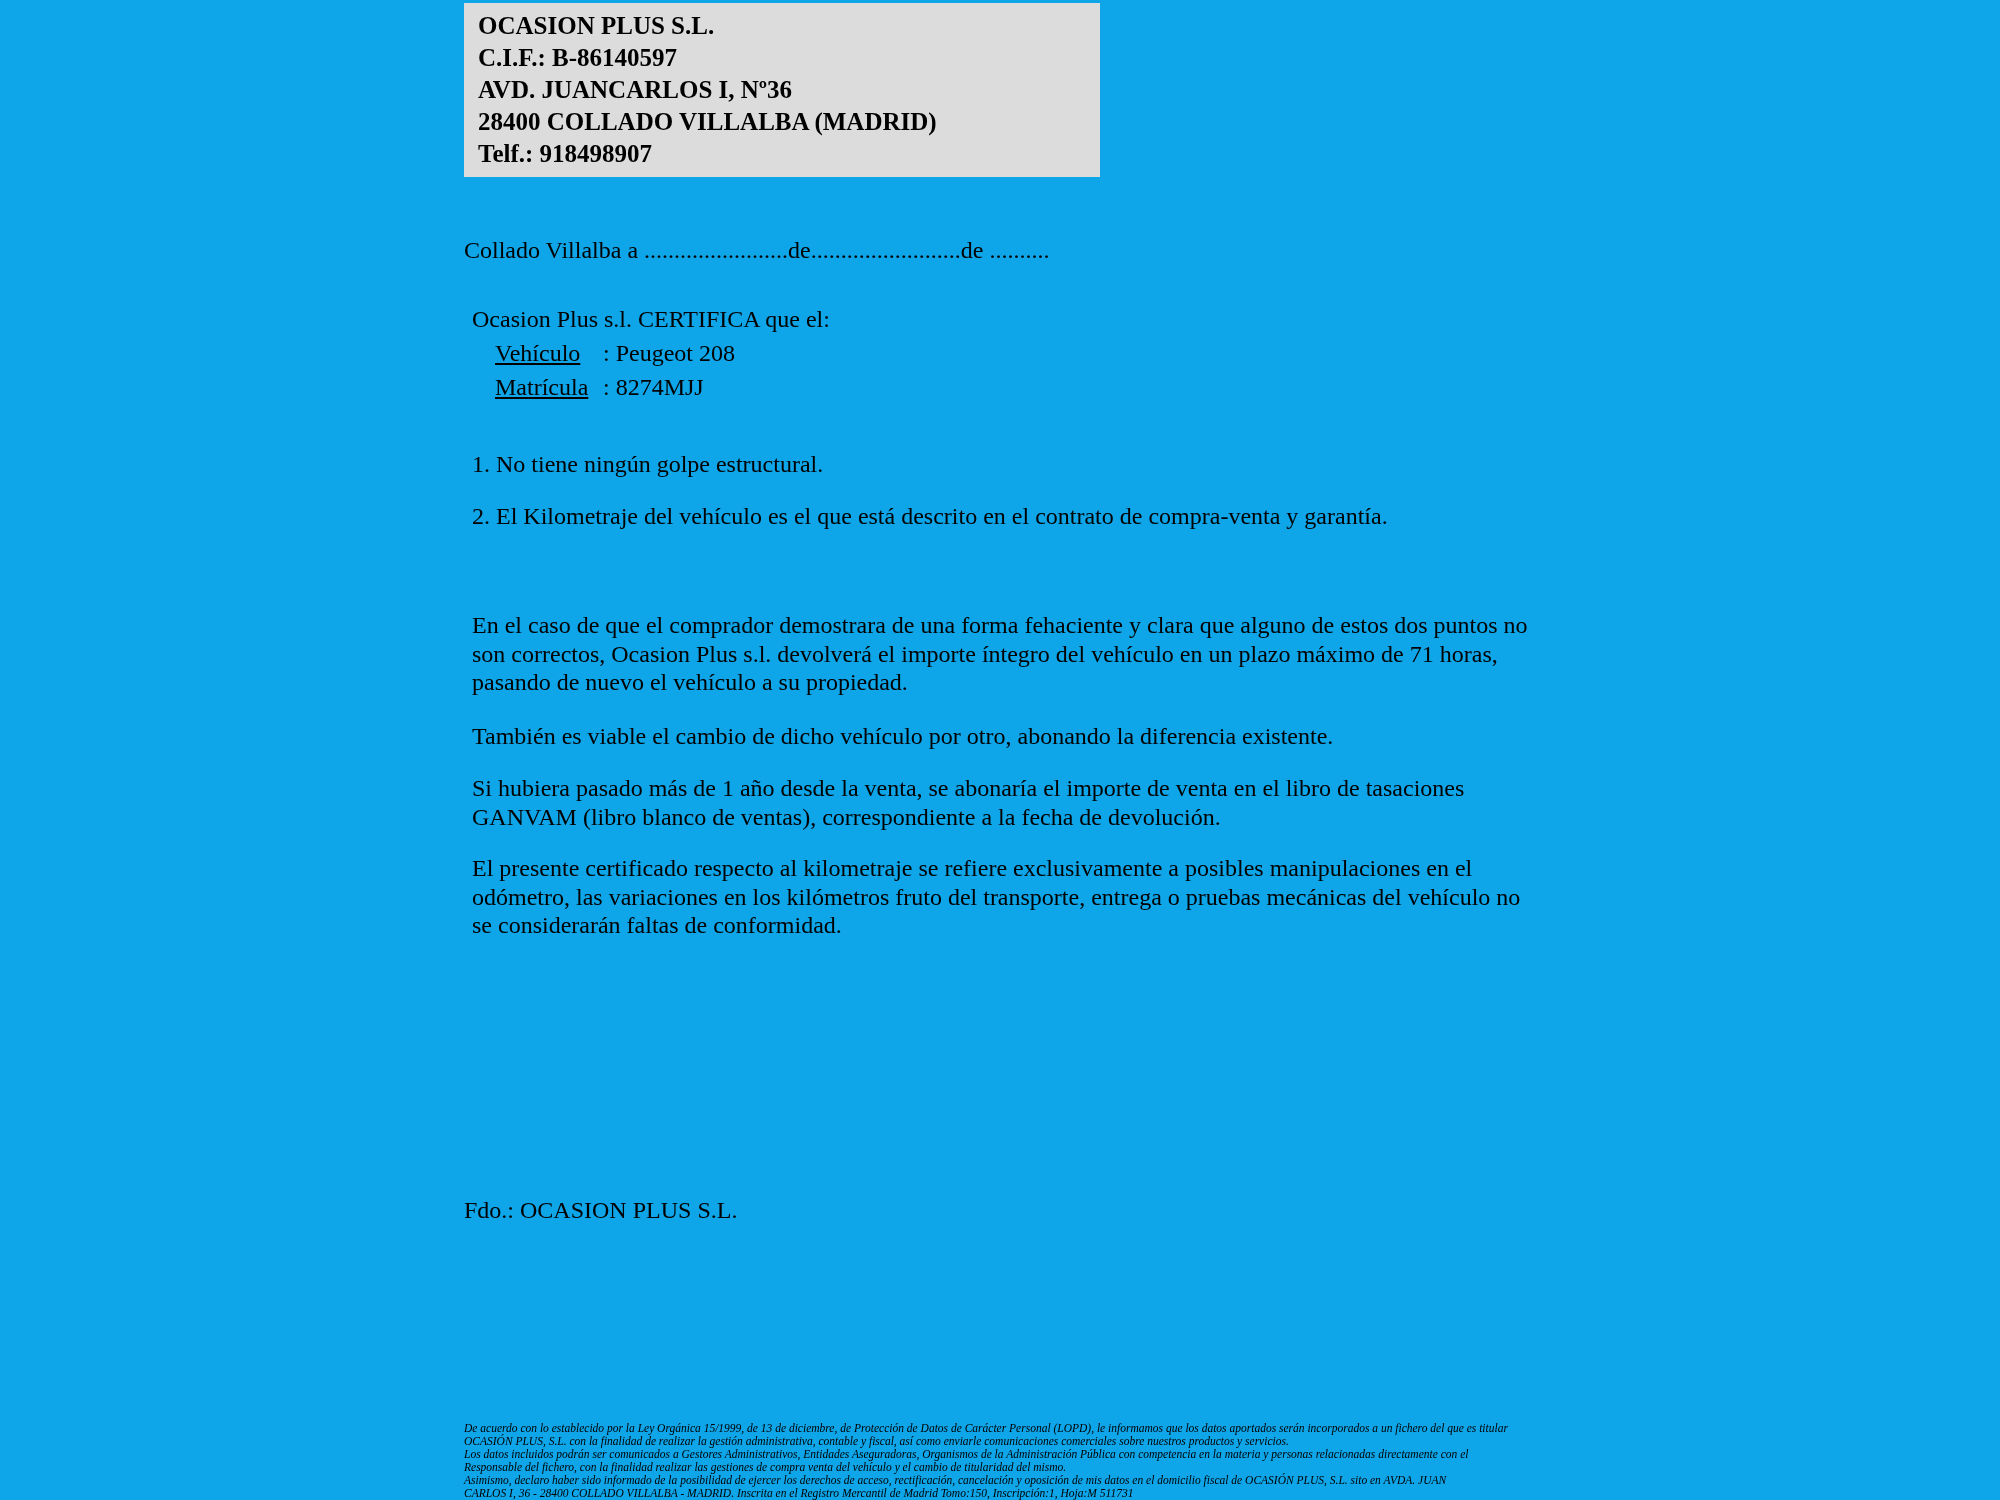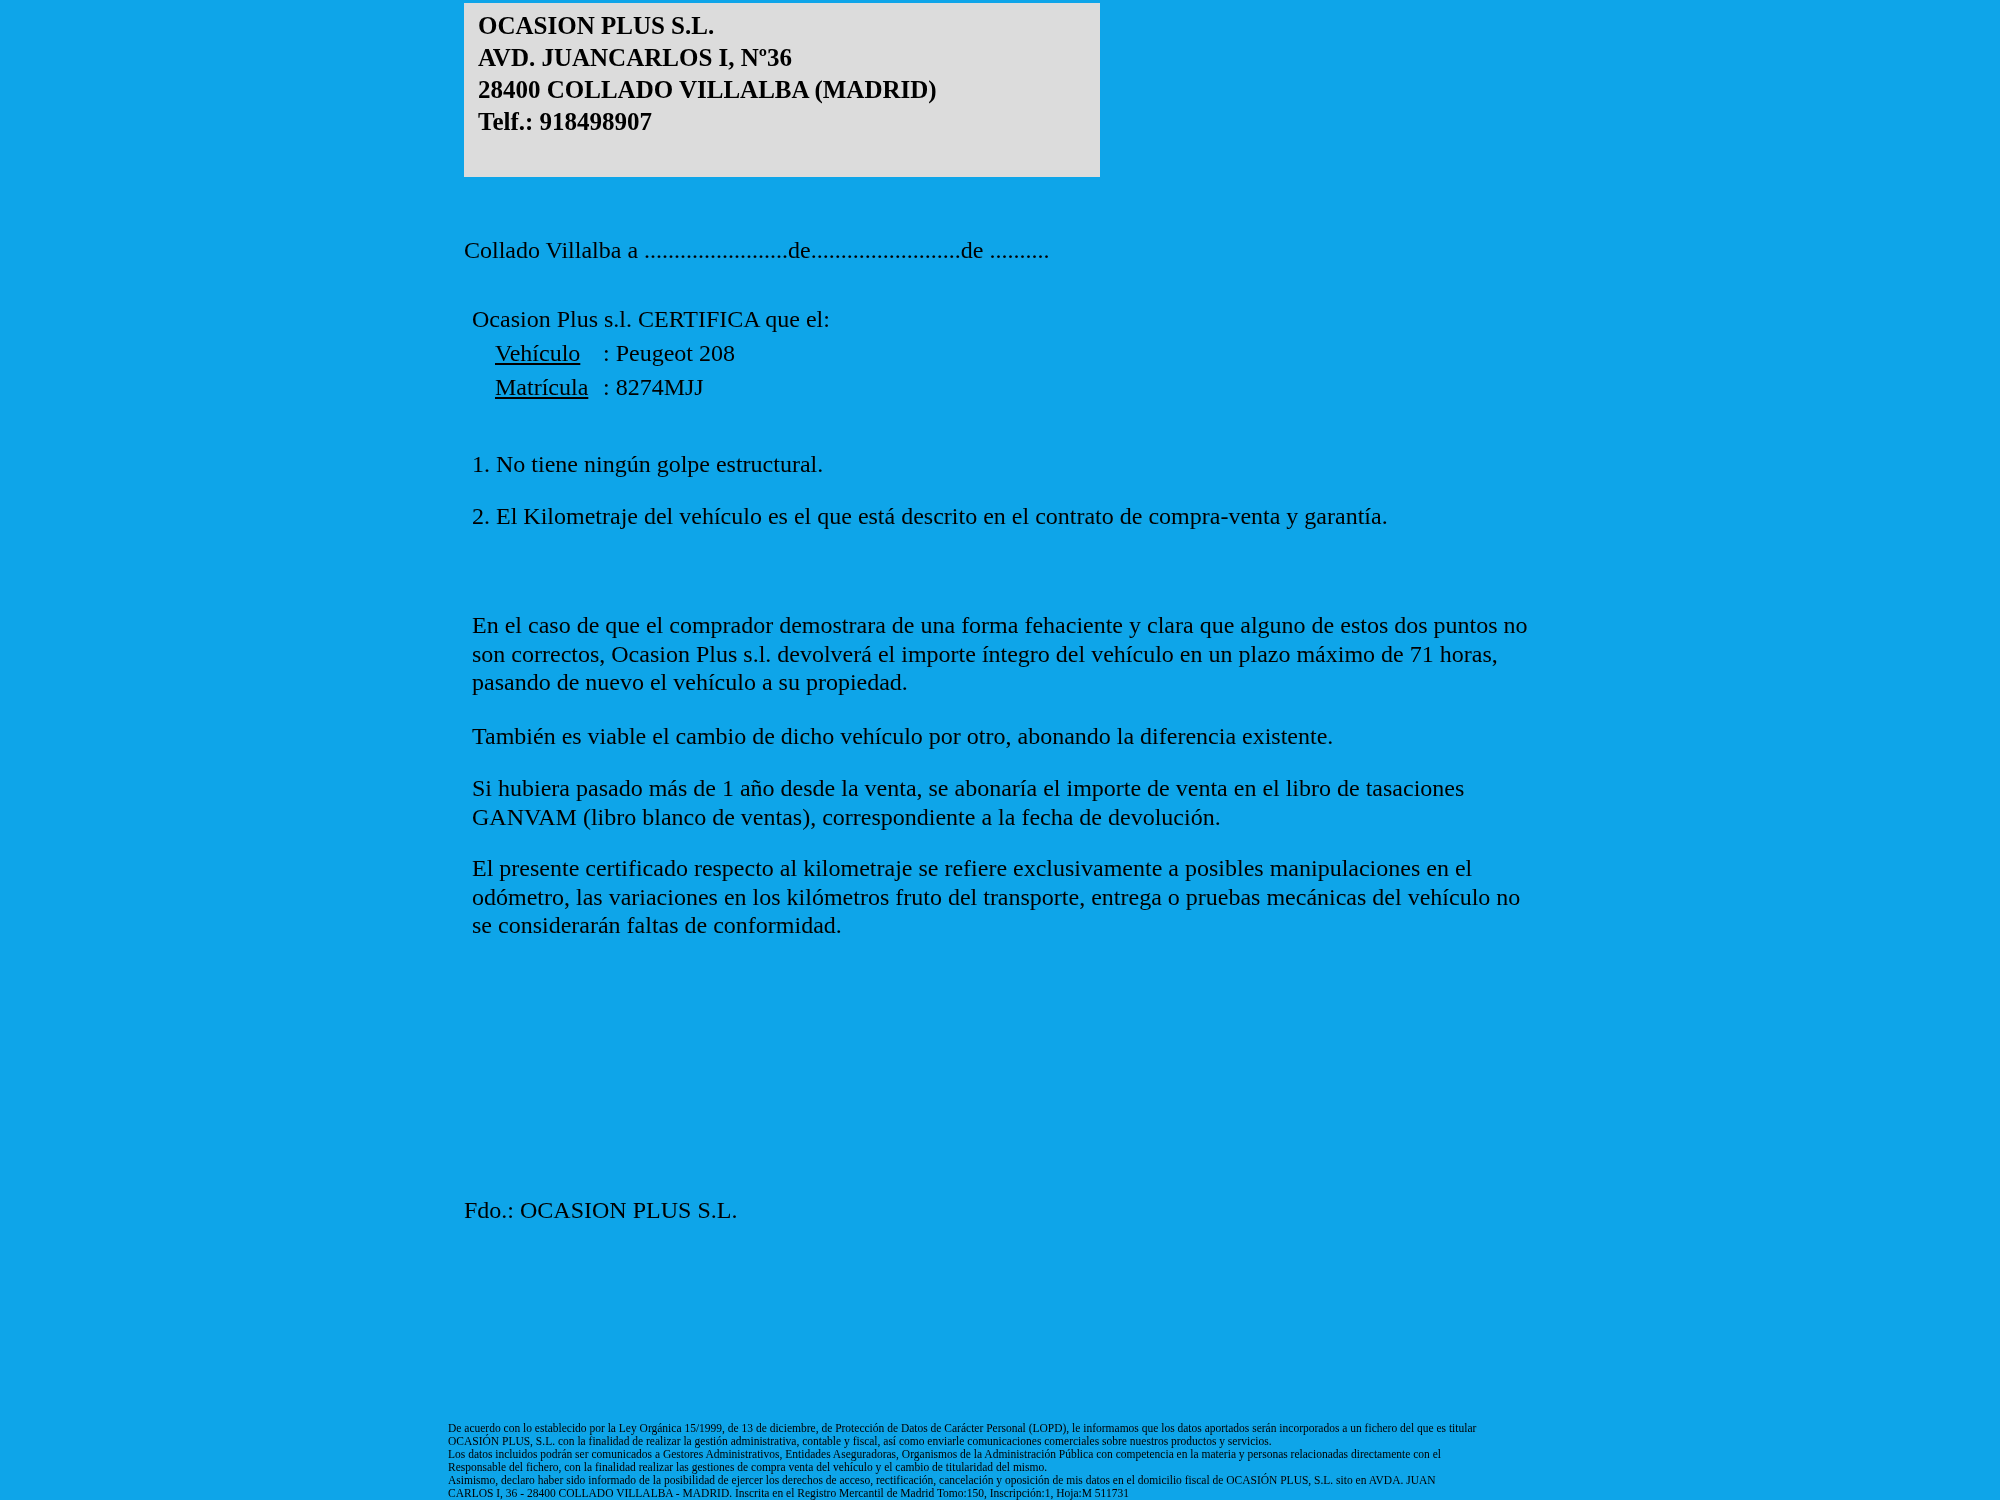--- a/index.html
+++ b/index.html
@@ -56,36 +56,38 @@
   .para-2 { top: 722px; }
   .para-3 { top: 774px; }
   .para-4 { top: 854px; }
   .signature {
     position: absolute;
     left: 464px; top: 1197px;
     font-size: 24px;
   }
   .legal-footer {
     position: absolute;
-    left: 448px; top: 1422px;
+    left: 464px; top: 1422px;
     width: 1100px;
     font-size: 11.5px;
+    font-style: italic;
   }
   .legal-footer .fline {
     line-height: 13.1px;
     white-space: nowrap;
   }
 </style>
 </head>
 <body>
 
 <div class="page">
 
   <div class="header-box" style="background: rgb(220, 220, 220);">
     <div class="hline">OCASION PLUS S.L.</div>
+    <div class="hline">C.I.F.: B-86140597</div>
     <div class="hline">AVD. JUANCARLOS I, Nº36</div>
     <div class="hline">28400 COLLADO VILLALBA (MADRID)</div>
     <div class="hline">Telf.: 918498907</div>
   </div>
 
   <div class="date-line">Collado Villalba a ........................de.........................de ..........</div>
 
   <div class="cert-block">
     <div class="cert-intro">Ocasion Plus s.l. CERTIFICA que el:</div>
     <div class="cert-row">

